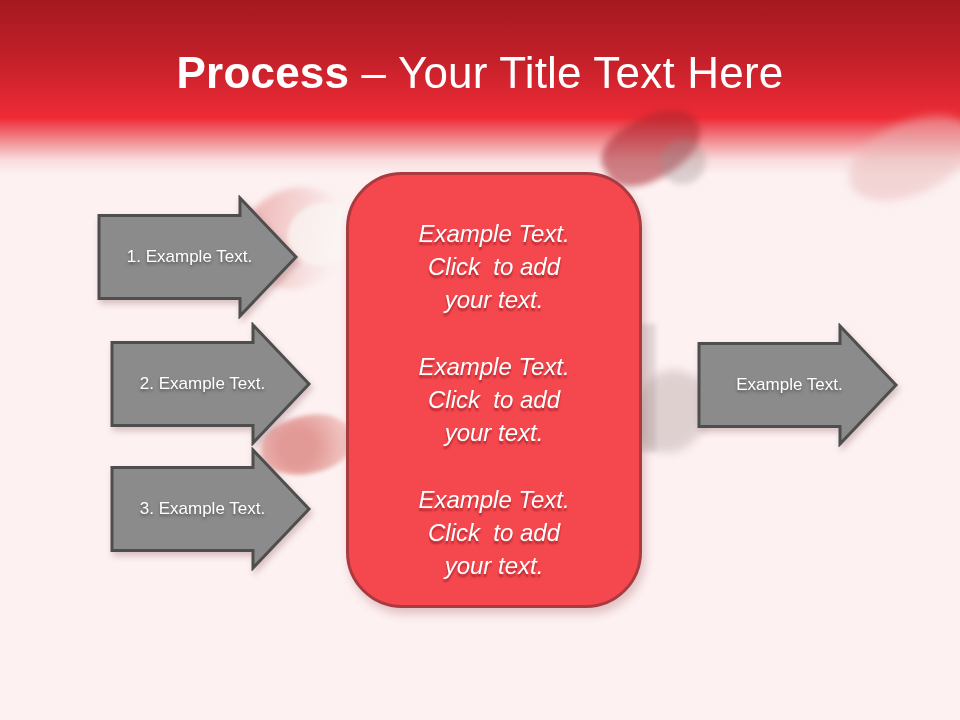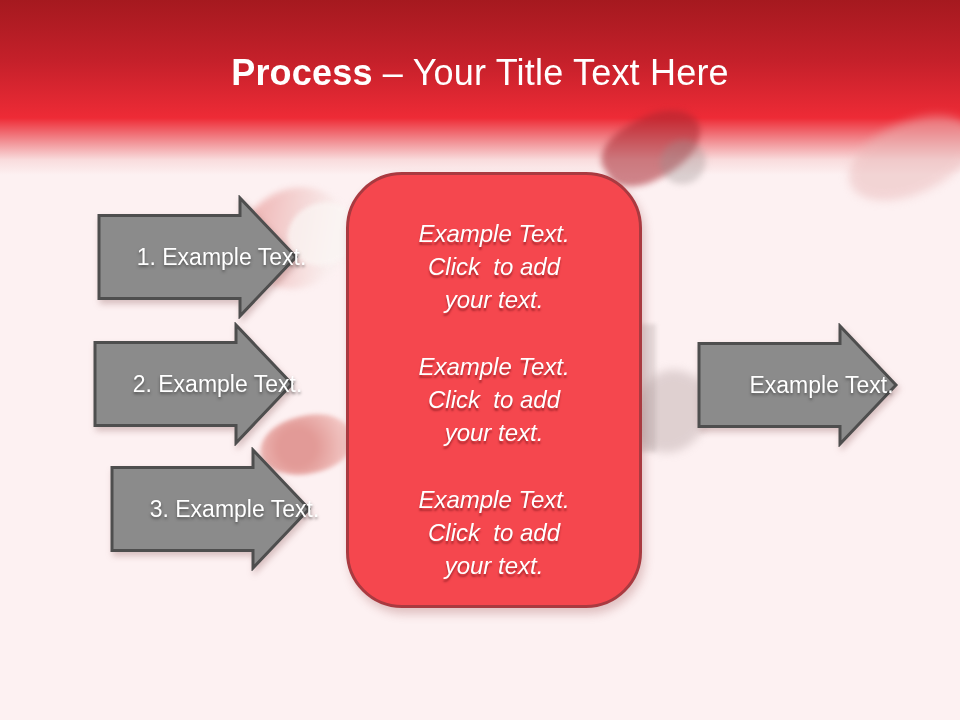--- a/index.html
+++ b/index.html
@@ -15,21 +15,21 @@
     background:linear-gradient(to bottom,
       var(--header-top,#a5191f) 0px,
       #c4202a 60px,
       var(--header-bright,#ee2b36) 118px,
       #f2969a 143px,
       #f9dcdd 160px,
       var(--slide-bg,#fdf1f2) 175px);
   }
   .slide-title{
     position:absolute;left:0;top:52px;width:960px;height:42px;
-    text-align:center;color:#fff;font-size:36px;line-height:42px;
+    text-align:center;color:#fff;font-size:44px;line-height:42px;
     letter-spacing:.2px;white-space:pre;
   }
   .slide-title .emph{font-weight:bold;}
   
   .decor{position:absolute;pointer-events:none;}
   .d-sleeve{left:243px;top:188px;width:108px;height:98px;transform:rotate(-35deg);
     background:linear-gradient(135deg,#e07a77 20%,#f6eeec 75%);border-radius:45% 55% 50% 50%;
     opacity:.45;filter:blur(3px);}
   .d-glove{left:287px;top:203px;width:72px;height:62px;transform:rotate(-20deg);
     background:#fbf6f4;border-radius:50%;opacity:.75;filter:blur(2px);}
@@ -47,26 +47,25 @@
   .d-topright{left:845px;top:122px;width:132px;height:72px;transform:rotate(-24deg);
     background:#e9b8b8;border-radius:50%;opacity:.5;filter:blur(5px);}
   
   .arrow{position:absolute;width:203px;height:124px;}
   .arrow svg{position:absolute;left:0;top:0;
     filter:drop-shadow(2px 4px 3px rgba(120,60,60,.28));}
   .arrow polygon{fill:var(--arrow-fill,#8b8b8b);stroke:var(--arrow-border,#4e4e4e);stroke-width:3;}
   .arrow .lbl{
     position:absolute;left:0;top:0;width:185px;height:124px;
     display:flex;align-items:center;justify-content:center;
-    color:#fff;font-size:23px;white-space:pre;
+    color:#fff;font-size:17px;white-space:pre;
     text-shadow:0 2px 3px rgba(40,40,40,.55);
-    padding-left:32px;
   }
   #step1{left:97px;top:195px;}
-  #step2{left:93px;top:322px;}
+  #step2{left:110px;top:322px;}
   #step3{left:110px;top:447px;}
   #result{left:697px;top:323px;}
   
   .callout{
     position:absolute;left:346px;top:172px;width:296px;height:436px;
     box-sizing:border-box;border:3px solid var(--box-border,#a93a40);
     border-radius:56px;background:var(--box-fill,#f5474e);
     box-shadow:3px 6px 10px rgba(150,70,70,.28);
     display:flex;flex-direction:column;align-items:center;
     padding-top:42px;

